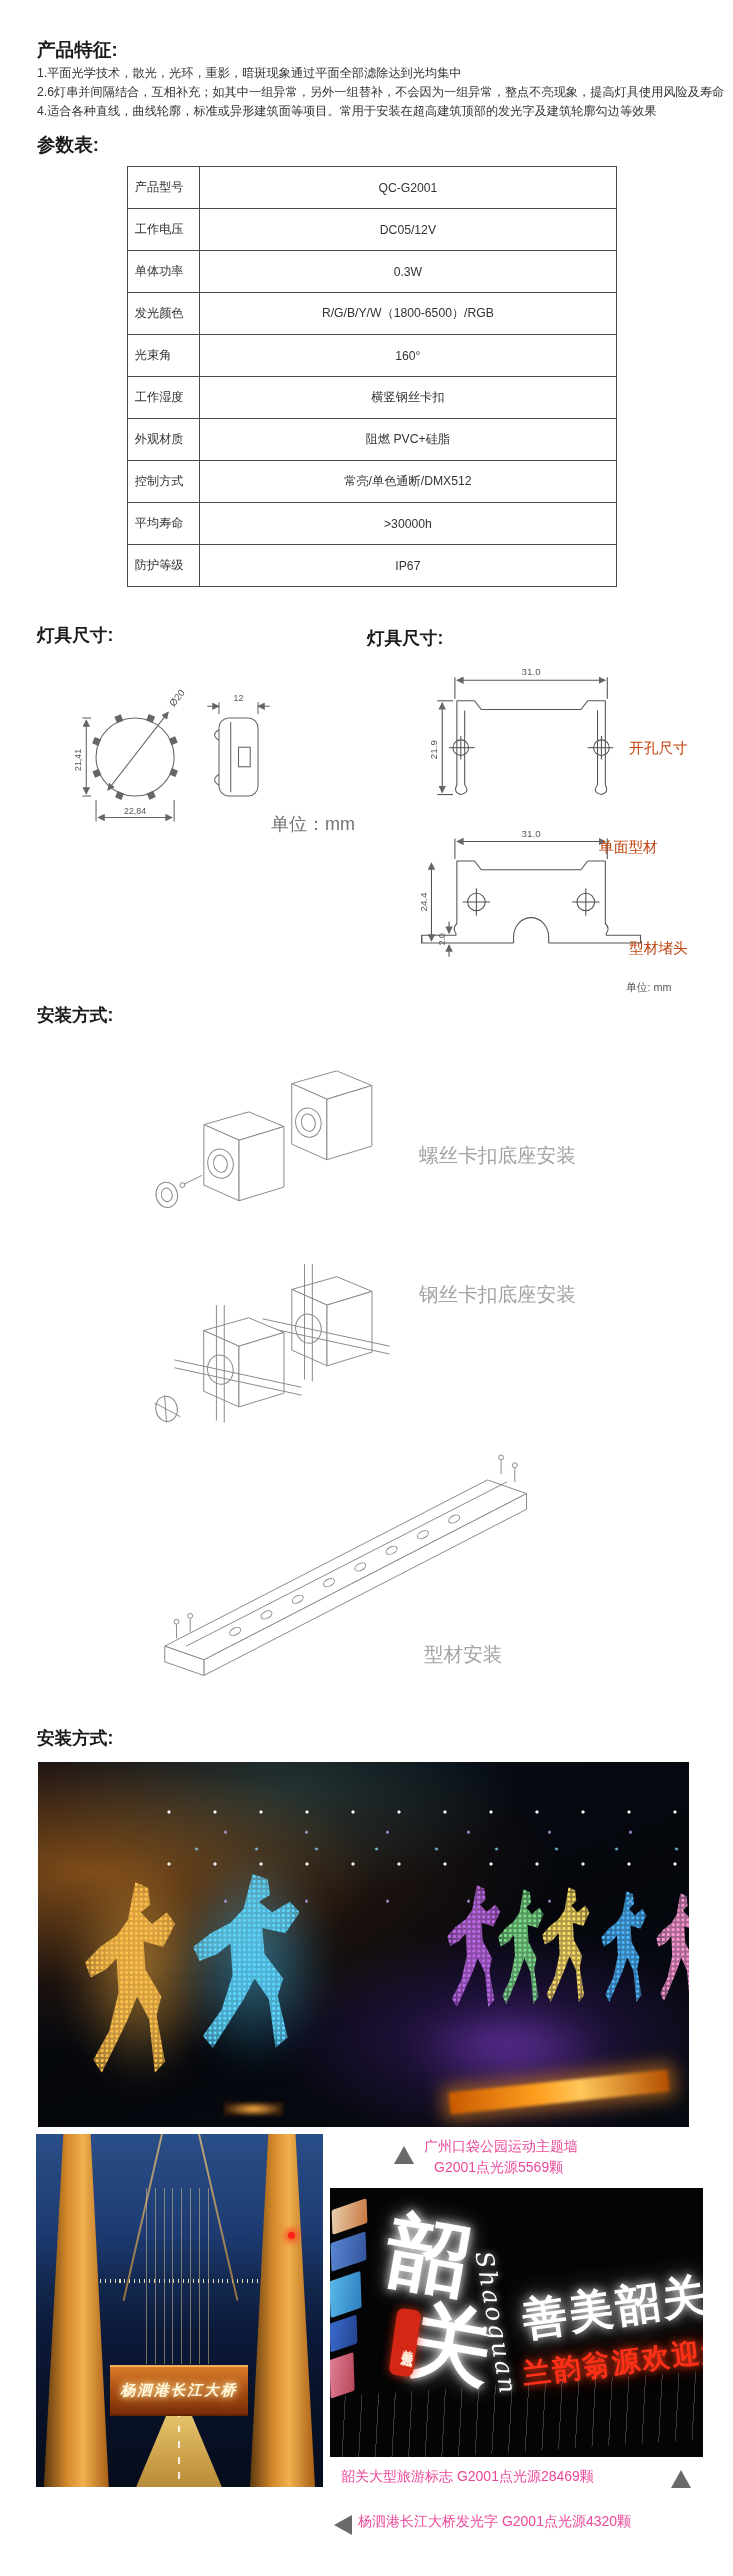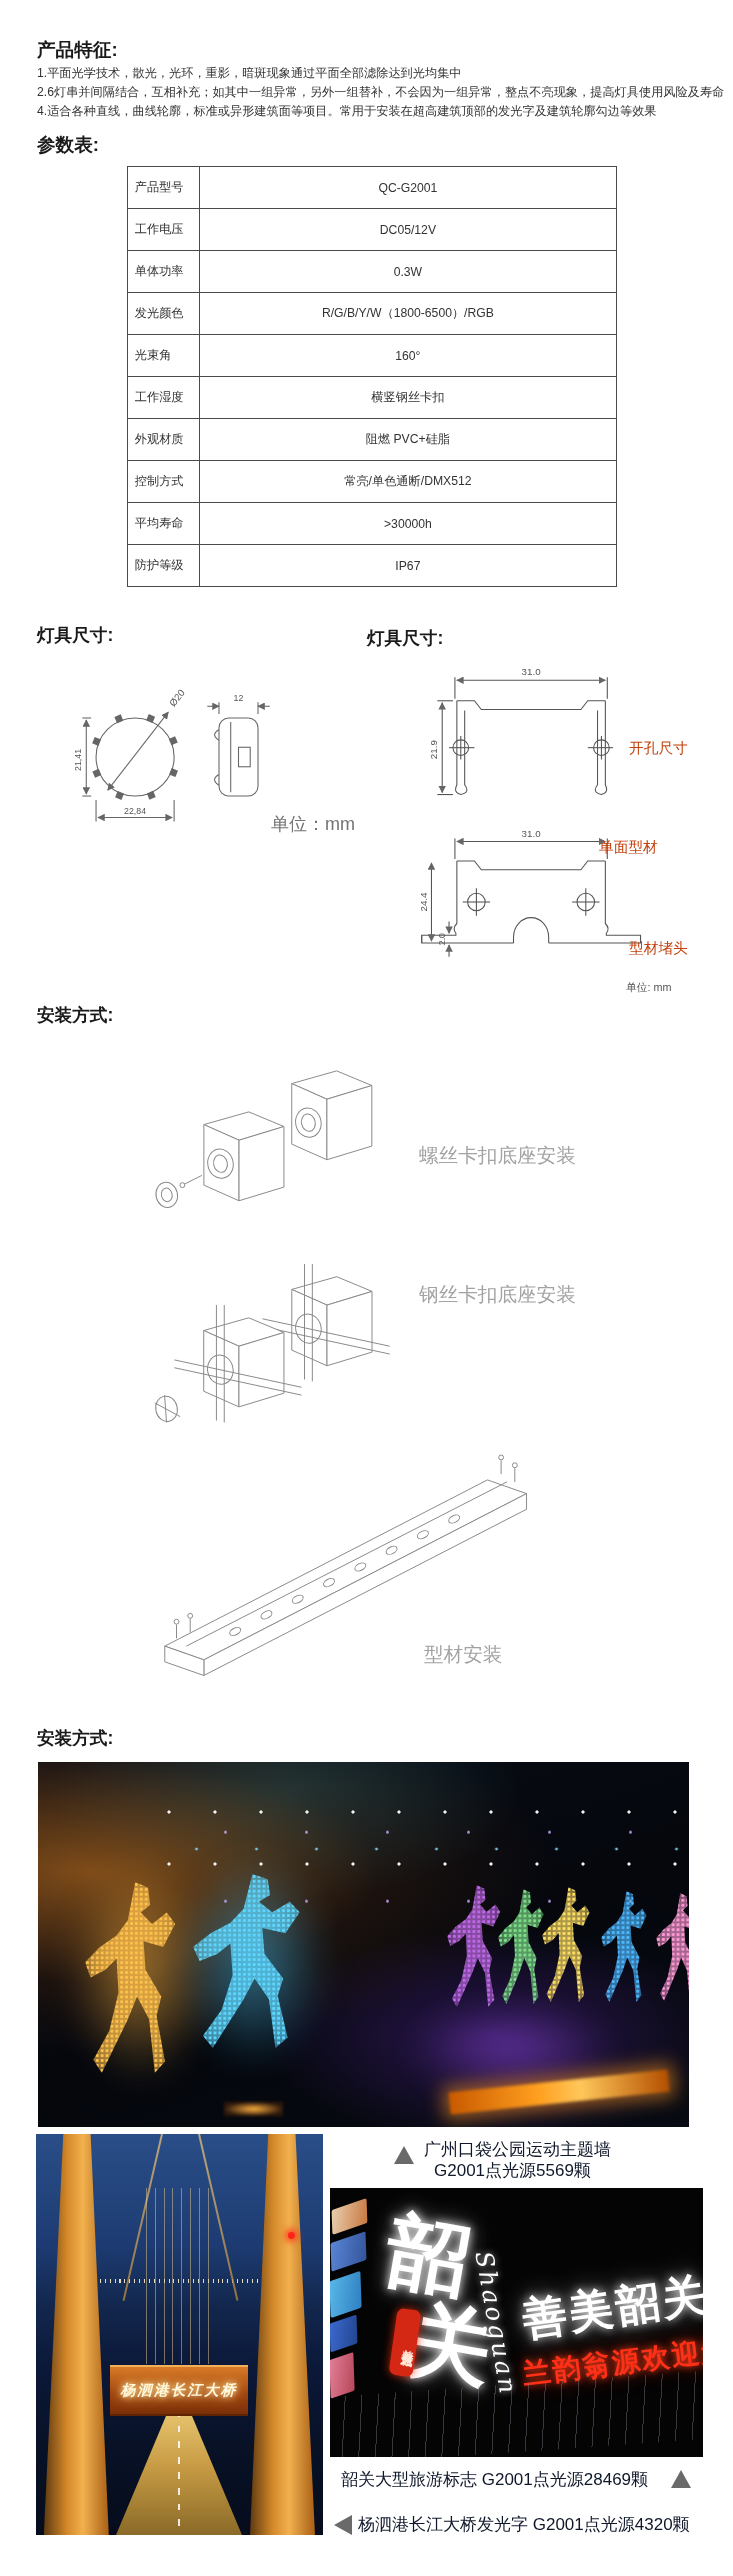--- a/index.html
+++ b/index.html
@@ -10,21 +10,21 @@
   .ptable{position:absolute;left:127px;top:166px;width:490px;border-collapse:collapse;table-layout:fixed;}
   .ptable td{border:1px solid #4a4a4a;height:39px;font-size:12.2px;color:#333;background:#fff;}
   .ptable td.lbl{width:63px;padding-left:6.8px;}
   .ptable td.val{text-align:center;}
   svg{position:absolute;overflow:visible;}
   svg text{font-family:"Liberation Sans","DejaVu Sans",sans-serif;fill:#555;}
   .dimlabel{position:absolute;font-size:14.7px;color:#c2410c;white-space:nowrap;}
   .unit-big{position:absolute;font-size:18px;color:#737373;white-space:nowrap;}
   .unit-small{position:absolute;font-size:10.8px;color:#555;white-space:nowrap;}
   .imethod{position:absolute;font-size:19.6px;color:#a3a3a3;white-space:nowrap;}
-  .caption{position:absolute;font-size:17px;color:#0f172a;white-space:nowrap;}
+  .caption{position:absolute;font-size:14px;color:#ec4899;white-space:nowrap;}
   .tri-up{position:absolute;width:0;height:0;border-left:10.8px solid transparent;border-right:10.8px solid transparent;border-bottom:18.6px solid #6a6a6a;}
   .tri-left{position:absolute;width:0;height:0;border-top:10.8px solid transparent;border-bottom:10.8px solid transparent;border-right:18.6px solid #6a6a6a;}
   .photo{position:absolute;overflow:hidden;}
   
   .ph-run{background:radial-gradient(130% 90% at 8% 30%,rgba(225,130,30,.55),rgba(120,60,10,.18) 34%,transparent 55%),radial-gradient(60% 50% at 38% 8%,rgba(40,120,130,.35),transparent 60%),radial-gradient(55% 45% at 70% 75%,rgba(90,40,160,.45),transparent 65%),linear-gradient(160deg,#0a0d16,#05070d 55%,#070a12);}
   .runner{position:absolute;background-image:radial-gradient(circle,var(--c) 1.3px,transparent 1.9px);background-size:4.9px 4.9px;clip-path:polygon(54% 0%,68% 3%,70% 12%,60% 16%,72% 22%,88% 16%,97% 22%,84% 34%,63% 31%,65% 46%,82% 60%,77% 70%,86% 94%,75% 100%,69% 72%,56% 60%,46% 72%,32% 86%,18% 100%,9% 93%,26% 78%,36% 58%,34% 40%,22% 46%,6% 50%,0% 42%,16% 34%,34% 28%,46% 20%);filter:drop-shadow(0 0 4.9px var(--c)) drop-shadow(0 0 15.6px var(--c));}
   .halo{position:absolute;border-radius:50%;filter:blur(15.6px);}
   .spark{position:absolute;left:108px;top:24.4px;width:548px;height:127px;background-image:radial-gradient(circle,rgba(255,255,255,.95) 1.2px,transparent 2px),radial-gradient(circle,rgba(140,220,255,.85) 1px,transparent 1.8px),radial-gradient(circle,rgba(210,170,255,.8) 1px,transparent 1.8px);background-size:46px 52px,60px 66px,81px 69px;background-position:0 0,20.5px 30px,39px 11.7px;}
   .glowstrip{position:absolute;filter:blur(1.5px);}
   
@@ -288,21 +288,21 @@
     <div class="runner" style="--c:#ff9ad5;left:618px;top:131px;width:45px;height:108px;"></div>
     <div class="halo" style="left:372px;top:244px;width:205px;height:88px;background:radial-gradient(closest-side,rgba(140,70,220,.55),transparent);"></div>
     <div class="glowstrip" style="left:411px;top:319px;width:220px;height:21.5px;background:linear-gradient(90deg,#c85a00,#ff9e1e 40%,#ffc75a 60%,#b34f00);transform:rotate(-6deg);box-shadow:0 0 17.6px 5.9px rgba(255,150,30,.55);"></div>
     <div class="glowstrip" style="left:186px;top:340px;width:59px;height:13.7px;background:radial-gradient(closest-side,#ffb040,rgba(200,90,0,.2));"></div>
   </div>
 
   <div class="tri-up" style="left:394px;top:2146px;"></div>
   <div class="caption" style="left:424px;top:2138px;">广州口袋公园运动主题墙</div>
   <div class="caption" style="left:434px;top:2159px;">G2001点光源5569颗</div>
 
-  <div class="photo ph-bridge" style="left:36px;top:2134px;width:287px;height:401px;font-family:Liberation Mono, monospace;">
+  <div class="photo ph-bridge" style="left:36px;top:2134px;width:287px;height:353px;font-family:Liberation Mono, monospace;">
     <div class="cityline" style="left:59px;top:145px;width:176px;"></div>
     <div class="cable" style="left:125px;top:0;height:171px;transform:rotate(13deg);transform-origin:top;"></div>
     <div class="cable" style="left:162px;top:0;height:171px;transform:rotate(-13deg);transform-origin:top;"></div>
     <div class="hangers" style="left:110px;top:54px;width:68px;height:176px;"></div>
     <div class="tower l" style="left:7.8px;width:65px;"></div>
     <div class="tower r" style="left:214px;width:65px;"></div>
     <div class="redlight" style="left:252px;top:98px;"></div>
     <div class="deck" style="left:68px;top:276px;width:150px;height:125px;">
         <div class="deck-line"></div>
       </div>

